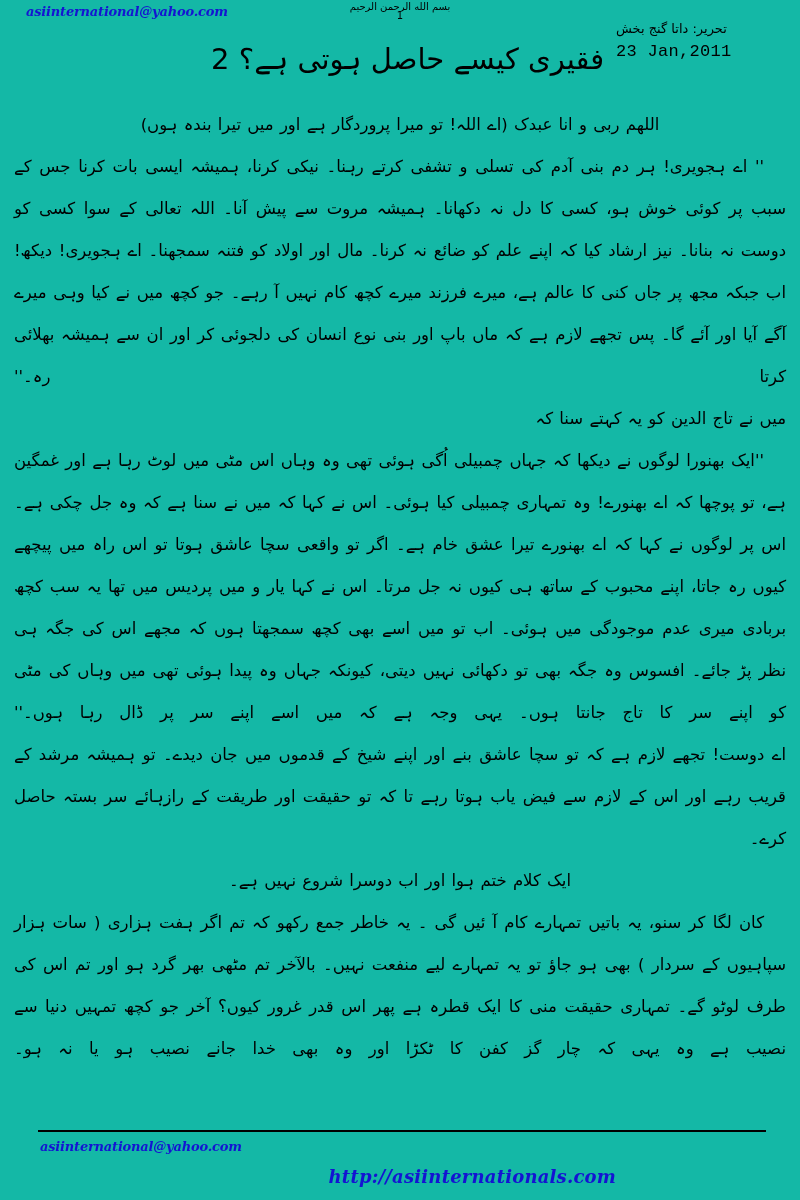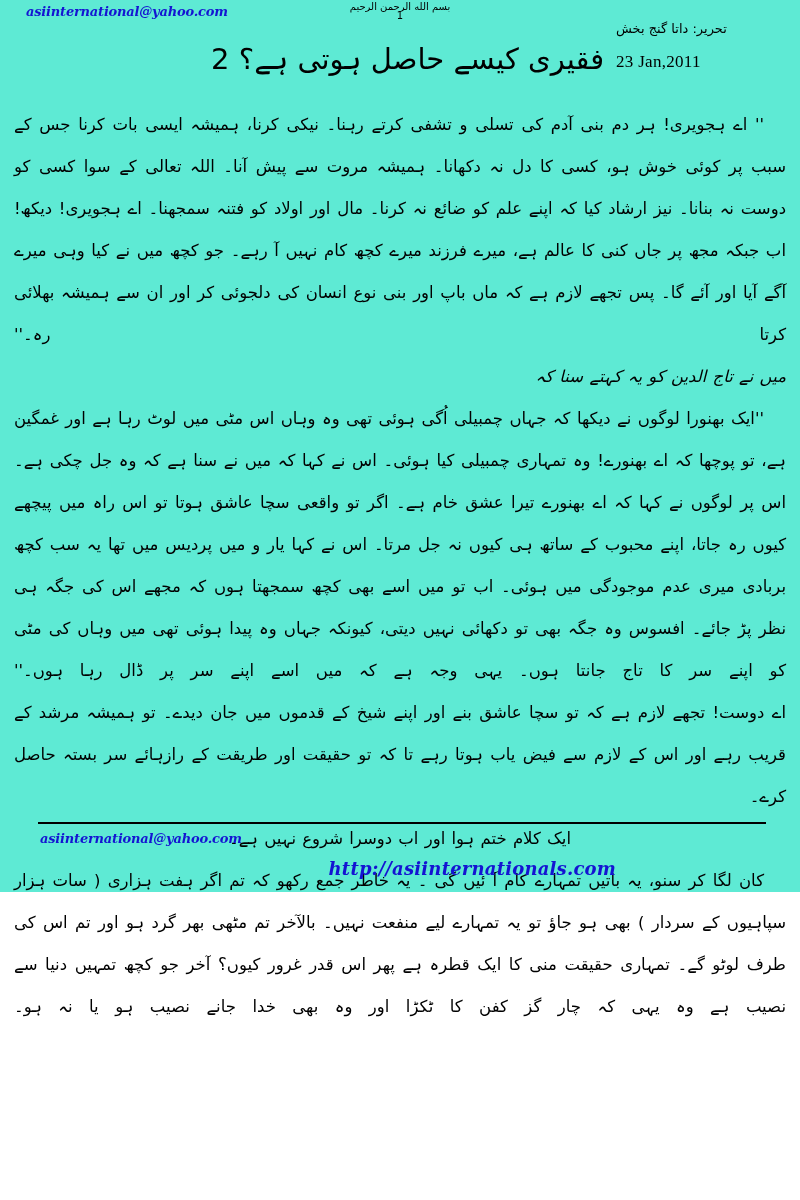--- a/index.html
+++ b/index.html
@@ -14,22 +14,22 @@
     position: relative;
     overflow: hidden;
     font-family: "DejaVu Sans", sans-serif;
     color: #000000;
   }
 
   .page {
     position: absolute;
     inset: 0;
     width: 800px;
-    height: 892px;
-    background: #5eead4;
+    height: 1200px;
+    background: #14b8a6;
     box-sizing: border-box;
   }
 
   
   .header {
     position: absolute;
     top: 0;
     left: 0;
     width: 800px;
     height: 104px;
@@ -86,24 +86,24 @@
     display: block;
     font-family: "DejaVu Sans", sans-serif;
     font-size: 13px;
     line-height: 1.35;
     white-space: nowrap;
     color: #000;
   }
   .byline-date {
     display: block;
     direction: ltr;
-    font-family: Liberation Serif, serif;
+    font-family: Liberation Mono, monospace;
     font-size: 17px;
     line-height: 1.3;
-    margin-top: 13px;
+    margin-top: 3px;
     color: #000;
     letter-spacing: 0.3px;
   }
 
   .title {
     position: absolute;
     top: 38px;
     left: 248px;
     width: 356px;
     text-align: center;
@@ -142,21 +142,20 @@
 
   .para.indent { text-indent: 22px; }
 
   .para.center {
     text-align: center;
     text-align-last: center;
   }
   .para.right {
     text-align: center;
     text-align-last: right;
-    font-style: italic;
   }
 
   
   .footer {
     position: absolute;
     left: 0;
     bottom: 26px;
     width: 800px;
     height: 44px;
   }
@@ -214,20 +213,21 @@
       <span class="byline-author">تحریر: داتا گنج بخش</span>
       <span class="byline-date">23  Jan,2011</span>
     </div>
 
     <h1 class="title">فقیری کیسے حاصل ہوتی ہے؟ 2</h1>
   </div>
 
   <div class="body-area">
 
 
+    <p class="para center">اللھم ربی و انا عبدک  (اے اللہ! تو میرا پروردگار ہے اور میں تیرا بندہ ہوں)</p>
 
 
     <p class="para indent">'' اے ہجویری! ہر دم بنی آدم کی تسلی و تشفی کرتے رہنا۔ نیکی کرنا، ہمیشہ ایسی بات کرنا جس کے سبب پر کوئی خوش ہو، کسی کا دل نہ دکھانا۔ ہمیشہ مروت سے پیش آنا۔ اللہ تعالی کے سوا کسی کو دوست نہ بنانا۔ نیز ارشاد کیا کہ اپنے علم کو ضائع نہ کرنا۔ مال اور اولاد کو فتنہ سمجھنا۔ اے ہجویری! دیکھ! اب جبکہ مجھ پر جاں کنی کا عالم ہے، میرے فرزند میرے کچھ کام نہیں آ رہے۔ جو کچھ میں نے کیا وہی میرے آگے آیا اور آئے گا۔ پس تجھے لازم ہے کہ ماں باپ اور بنی نوع انسان کی دلجوئی کر اور ان سے ہمیشہ بھلائی کرتا رہ۔''</p>
 
     <p class="para right">میں نے تاج الدین کو یہ کہتے سنا کہ</p>
 
     <p class="para indent">''ایک بھنورا  لوگوں نے دیکھا کہ جہاں چمبیلی اُگی ہوئی تھی وہ وہاں اس مٹی میں لوٹ رہا ہے اور غمگین ہے، تو پوچھا کہ اے بھنورے! وہ تمہاری چمبیلی کیا ہوئی۔ اس نے کہا کہ میں نے سنا ہے کہ وہ جل چکی ہے۔ اس پر لوگوں نے کہا کہ اے بھنورے تیرا عشق خام ہے۔ اگر تو واقعی سچا عاشق ہوتا تو اس راہ میں پیچھے کیوں رہ جاتا، اپنے محبوب کے ساتھ ہی کیوں نہ جل مرتا۔ اس نے کہا یار و میں پردیس میں تھا یہ سب کچھ بربادی میری عدم موجودگی میں ہوئی۔ اب تو میں اسے بھی کچھ سمجھتا ہوں کہ مجھے اس کی جگہ ہی نظر پڑ جائے۔ افسوس وہ جگہ بھی تو دکھائی نہیں دیتی، کیونکہ جہاں وہ پیدا ہوئی تھی میں وہاں کی مٹی کو اپنے سر کا تاج جانتا ہوں۔ یہی وجہ ہے کہ میں اسے اپنے سر پر ڈال رہا ہوں۔''</p>
 
     <p class="para">اے دوست! تجھے لازم ہے کہ تو سچا عاشق بنے اور اپنے شیخ کے قدموں میں جان دیدے۔ تو ہمیشہ مرشد کے قریب رہے اور اس کے لازم سے فیض یاب ہوتا رہے تا کہ تو حقیقت اور طریقت کے رازہائے سر بستہ حاصل کرے۔</p>
 

